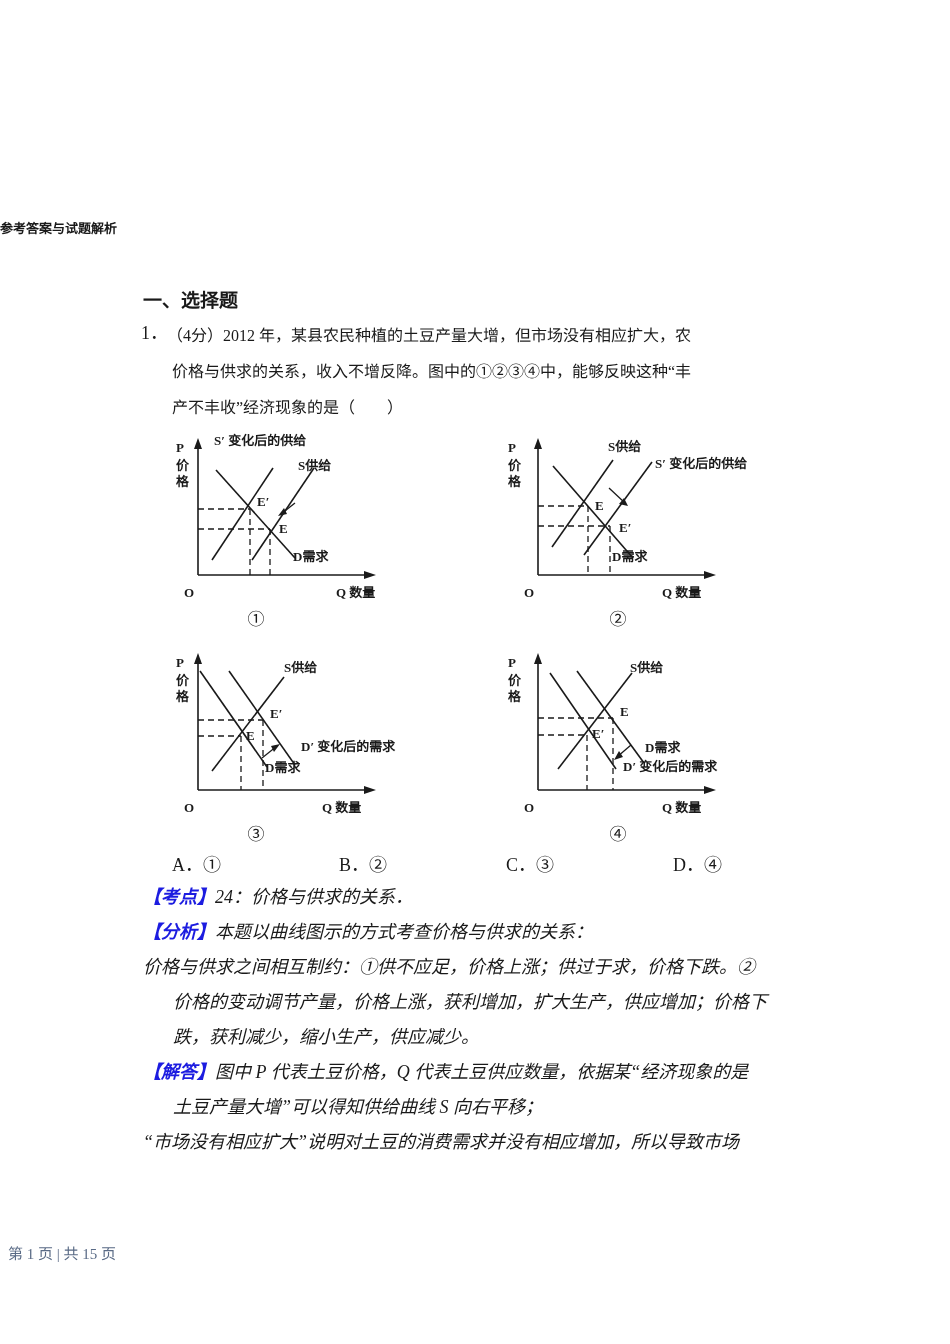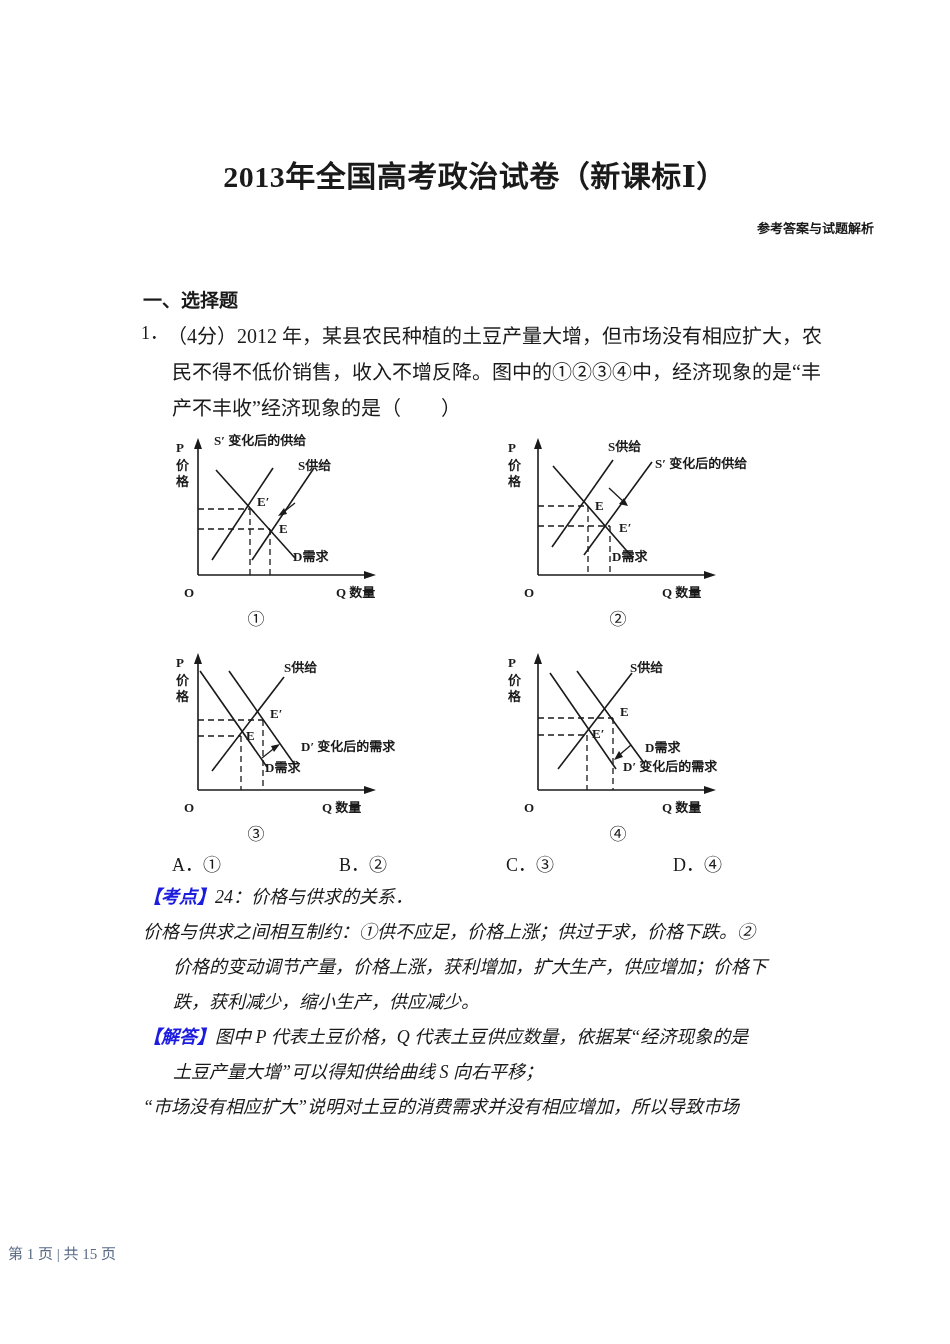--- a/index.html
+++ b/index.html
@@ -31,21 +31,21 @@
     text-align: center;
     font-size: 30px;
     font-weight: bold;
     letter-spacing: 0.5px;
     font-family: "Liberation Serif", "DejaVu Serif", serif;
   }
   .doc-subtitle {
     position: absolute;
     left: 0; top: 218px;
     width: 874px;
-    text-align: right;
+    text-align: left;
     font-size: 13px;
     font-weight: bold;
     font-family: "Liberation Sans", "DejaVu Sans", sans-serif;
   }
 
   
   .section-heading {
     position: absolute;
     left: 143px; top: 285px;
     font-size: 19px;
@@ -55,21 +55,21 @@
   
   .q-number {
     position: absolute;
     left: 141px; top: 318px;
     font-size: 18px;
   }
   .q-body {
     position: absolute;
     left: 172px; top: 318px;
     width: 660px;
-    font-size: 20px;
+    font-size: 16px;
     line-height: 36px;
     text-align: justify;
     text-indent: 0;
   }
   .q-body .ln { display: block; white-space: nowrap; }
   .q-body .ln-first { margin-left: -5px; }
 
   
   .figures {
     position: absolute;
@@ -139,29 +139,28 @@
     font-weight: bold;
     fill: #1a1a1a;
   }
   svg .lbl { font-size: 13px; }
 </style>
 </head>
 <body>
 
 <div class="page">
 
-  <div class="doc-title">2013年全国高考政治试卷（新课标Ⅰ）</div>
   <div class="doc-subtitle">参考答案与试题解析</div>
 
   <div class="section-heading">一、选择题</div>
 
   <div class="q-number">1．</div>
   <div class="q-body">
     <span class="ln ln-first">（4分）2012 年，某县农民种植的土豆产量大增，但市场没有相应扩大，农</span>
-    <span class="ln">民不得不低价销售，收入不增反降。图中的①②③④中，经济现象的是“丰</span>
+    <span class="ln">价格与供求的关系，收入不增反降。图中的①②③④中，能够反映这种“丰</span>
     <span class="ln">产不丰收”经济现象的是（　　）</span>
   </div>
 
   <div class="figures">
 
     <div class="fig" style="left:140px; top:0px;">
       <svg width="330" height="175" viewBox="0 0 330 175">
 
         <g stroke="#1a1a1a" stroke-width="1.6" fill="none">
           <line x1="58" y1="16" x2="58" y2="145"></line>
@@ -325,20 +324,21 @@
     <span class="opt opt-d">D．④</span>
   </div>
 
   <div class="analysis">
 
     <div class="para">
       <span class="ln"><span class="tag">【考点】</span><span>24：价格与供求的关系．</span></span>
     </div>
 
     <div class="para">
+      <span class="ln"><span class="tag">【分析】</span><span>本题以曲线图示的方式考查价格与供求的关系：</span></span>
       <span class="ln">价格与供求之间相互制约：①供不应足，价格上涨；供过于求，价格下跌。②</span>
       <span class="ln indent">价格的变动调节产量，价格上涨，获利增加，扩大生产，供应增加；价格下</span>
       <span class="ln indent">跌，获利减少，缩小生产，供应减少。</span>
     </div>
 
     <div class="para">
       <span class="ln"><span class="tag">【解答】</span><span>图中 P 代表土豆价格，Q 代表土豆供应数量，依据某“经济现象的是</span></span>
       <span class="ln indent">土豆产量大增”可以得知供给曲线 S 向右平移；</span>
       <span class="ln">“市场没有相应扩大”说明对土豆的消费需求并没有相应增加，所以导致市场</span>
     </div>

